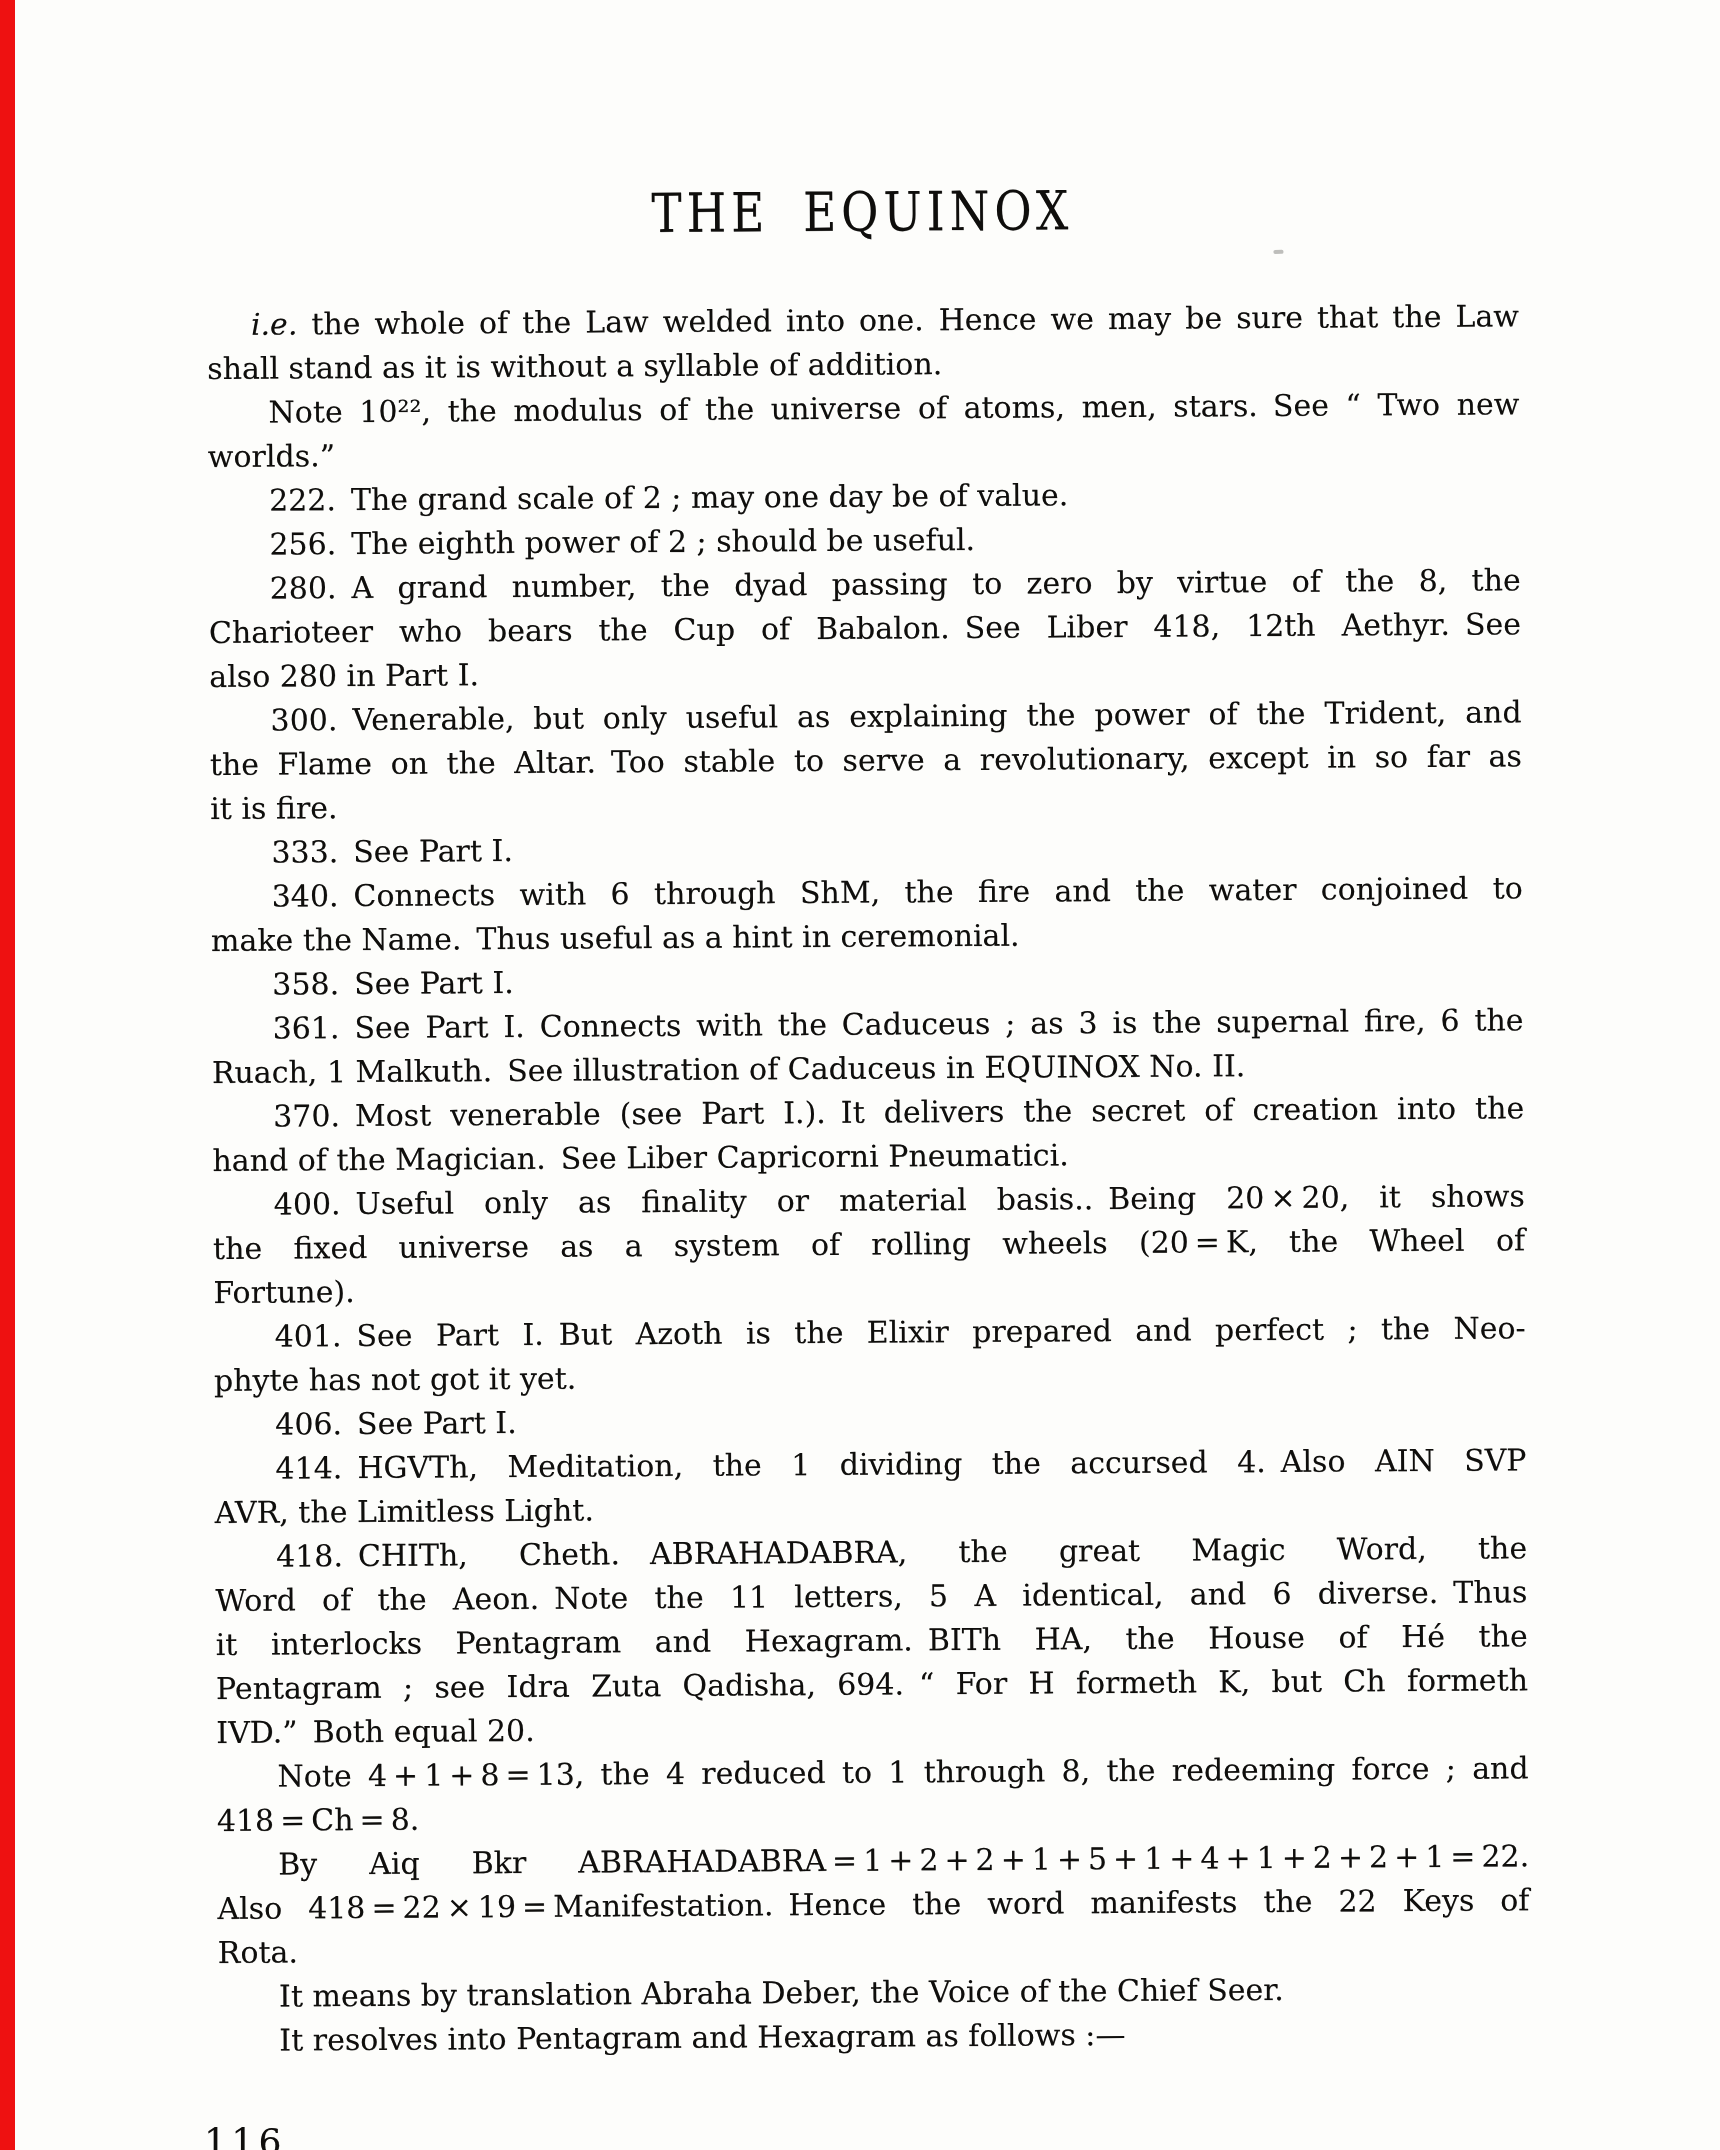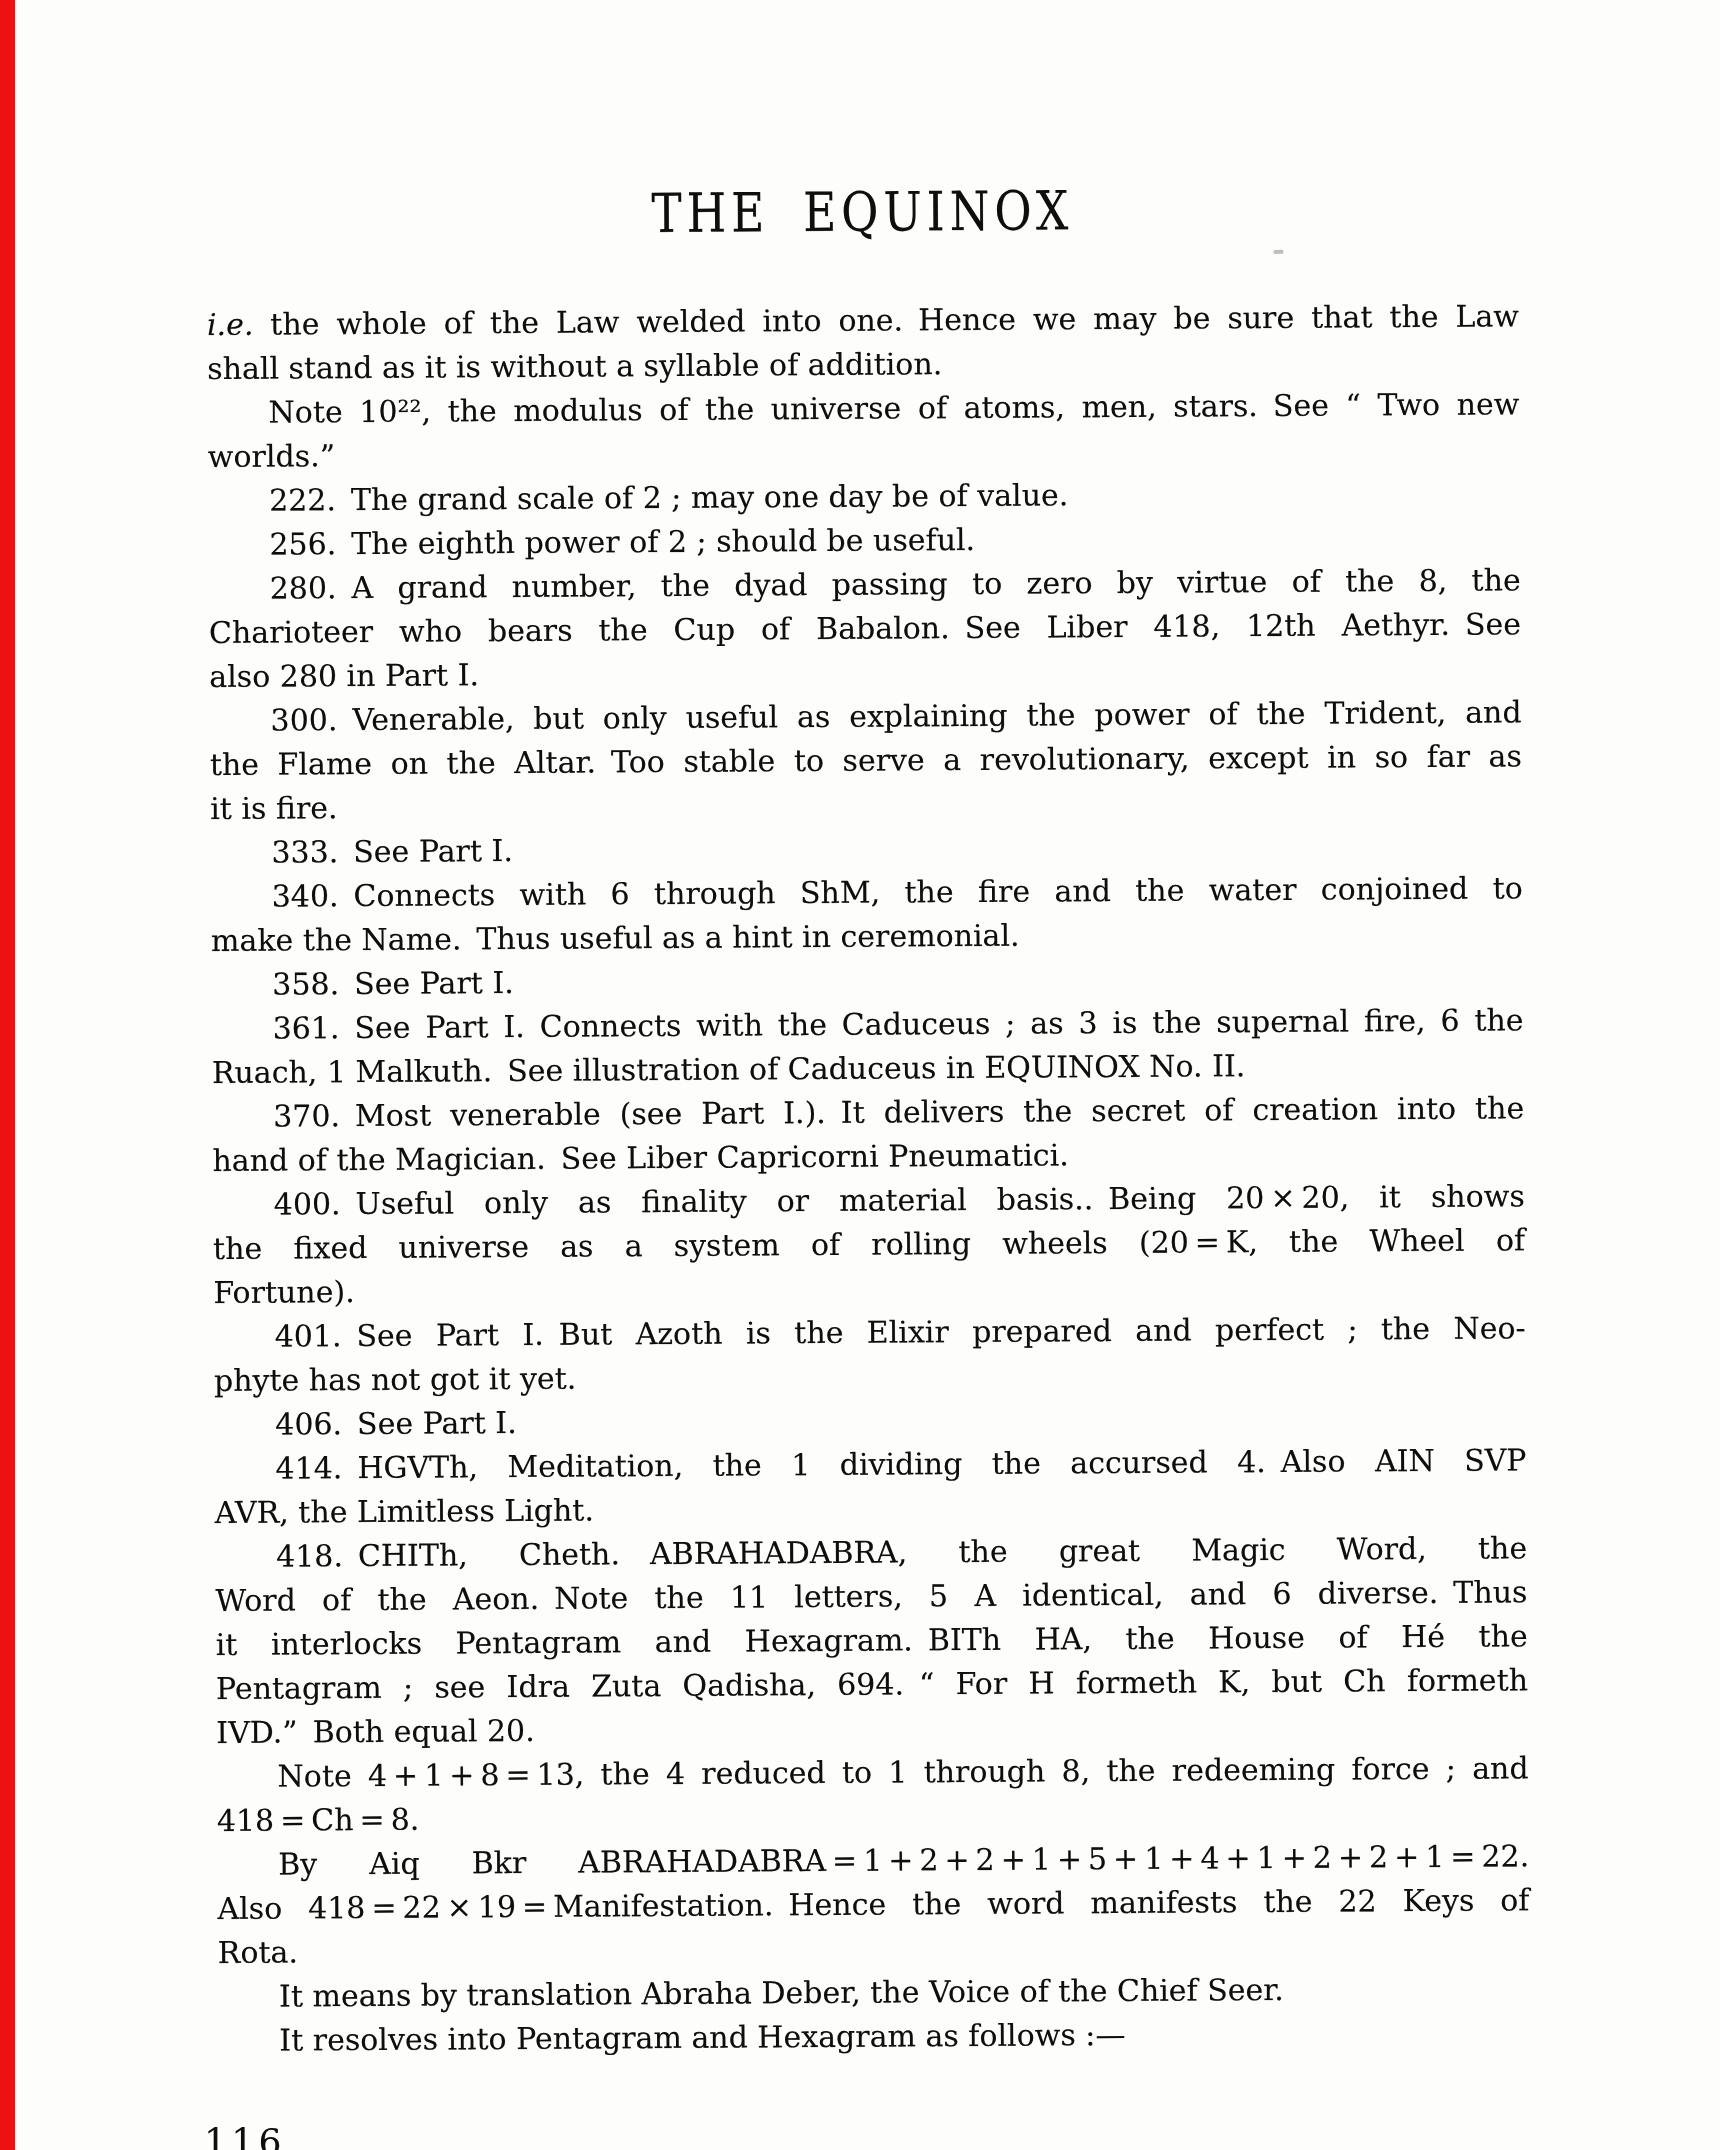--- a/index.html
+++ b/index.html
@@ -66,20 +66,21 @@
     min-height: 44px;
   }
   .line.last {
     text-align: left;
     text-align-last: left;
   }
   .line.indent {
     text-indent: 61px;
   }
   .line em {
+    margin-left: 44px;
   }
   .page-number {
     position: absolute;
     left: 204px;
     top: 2121px;
     font-size: 36px;
     letter-spacing: 4.3px;
     text-shadow: 0.3px 0.3px 0.3px rgba(10,10,10,0.4);
   }
 </style>

